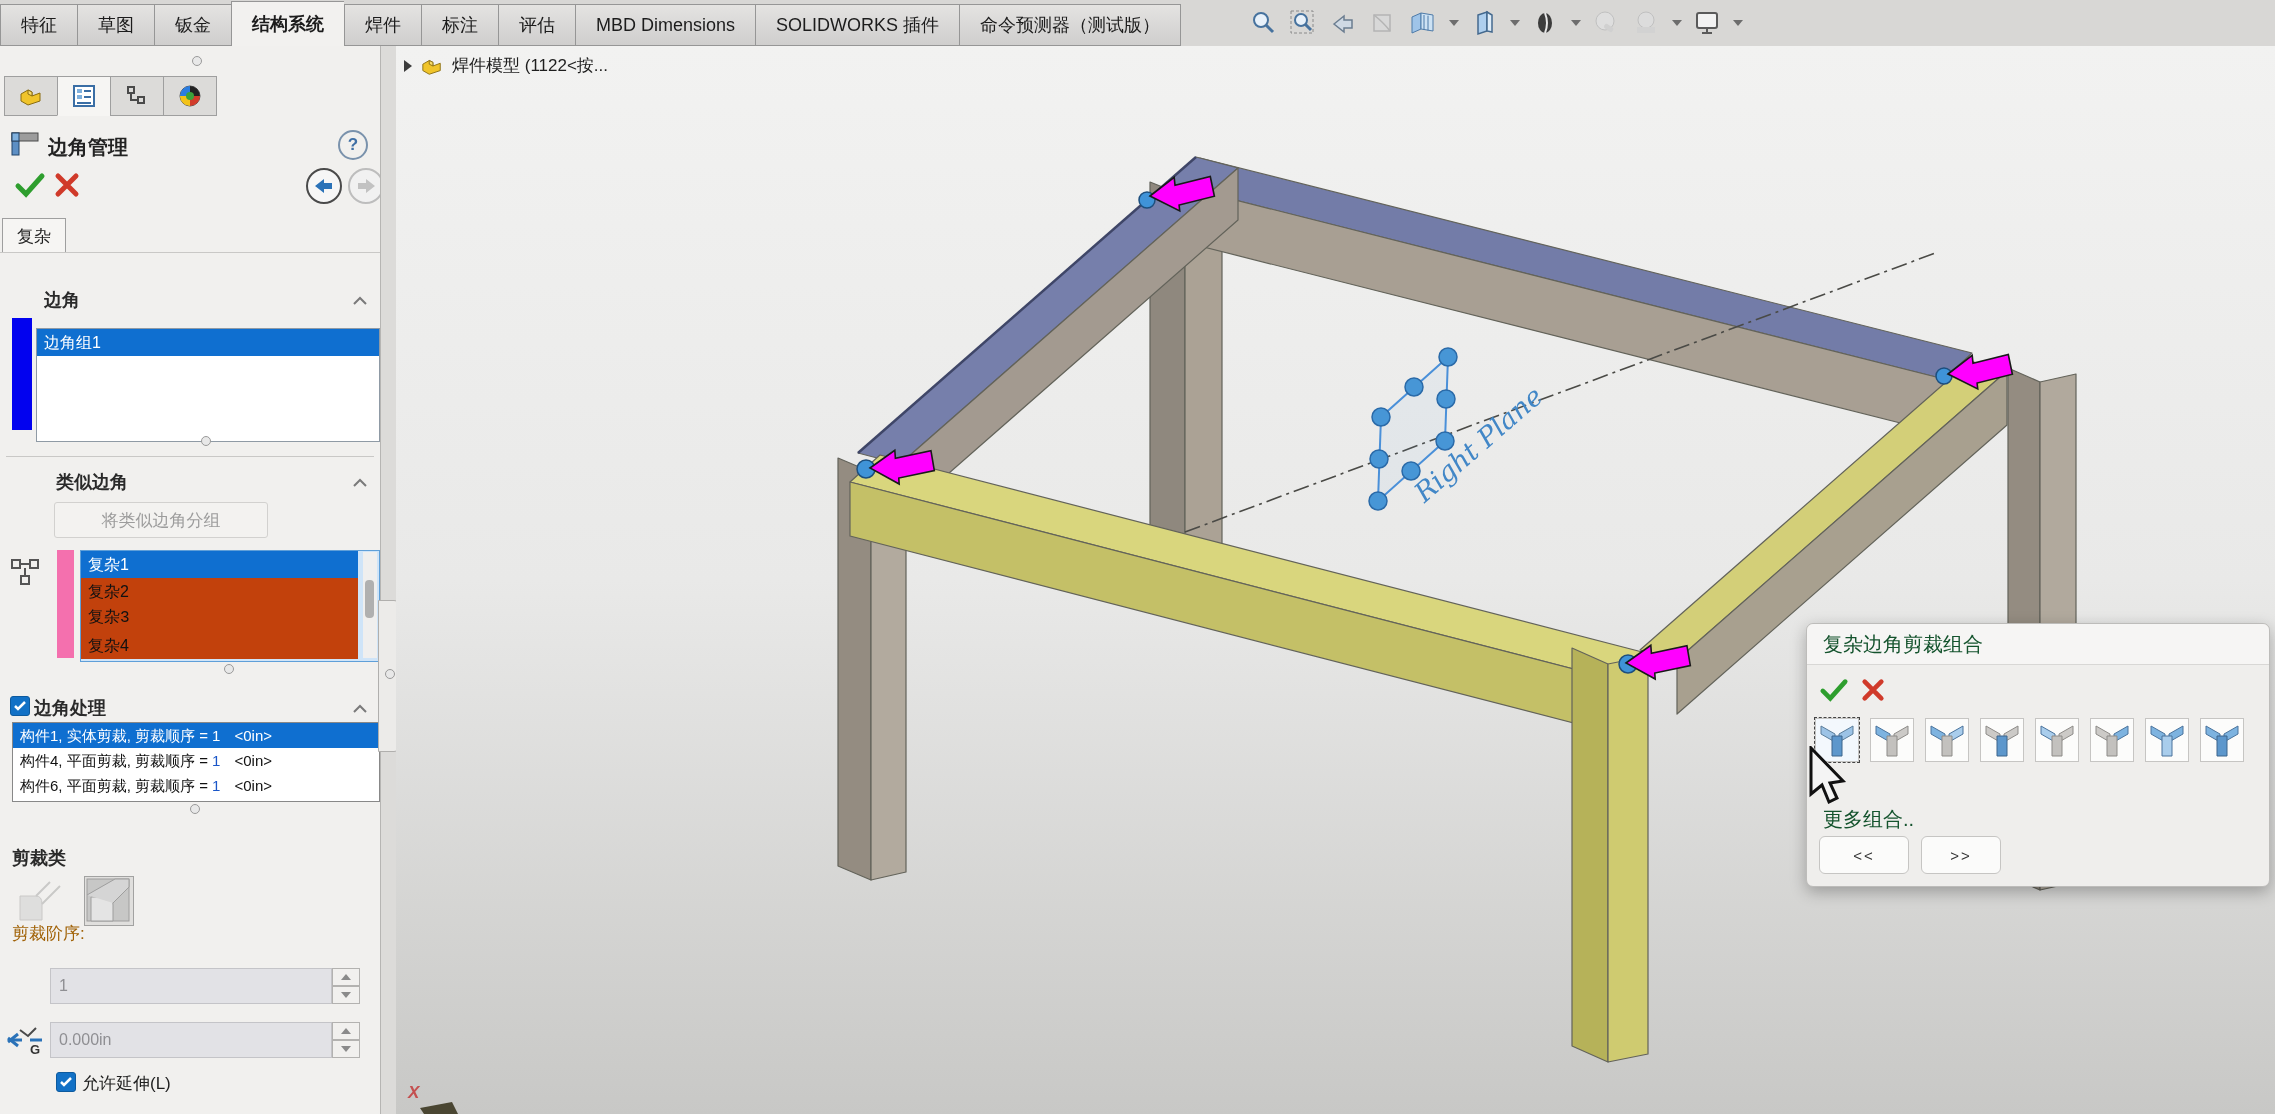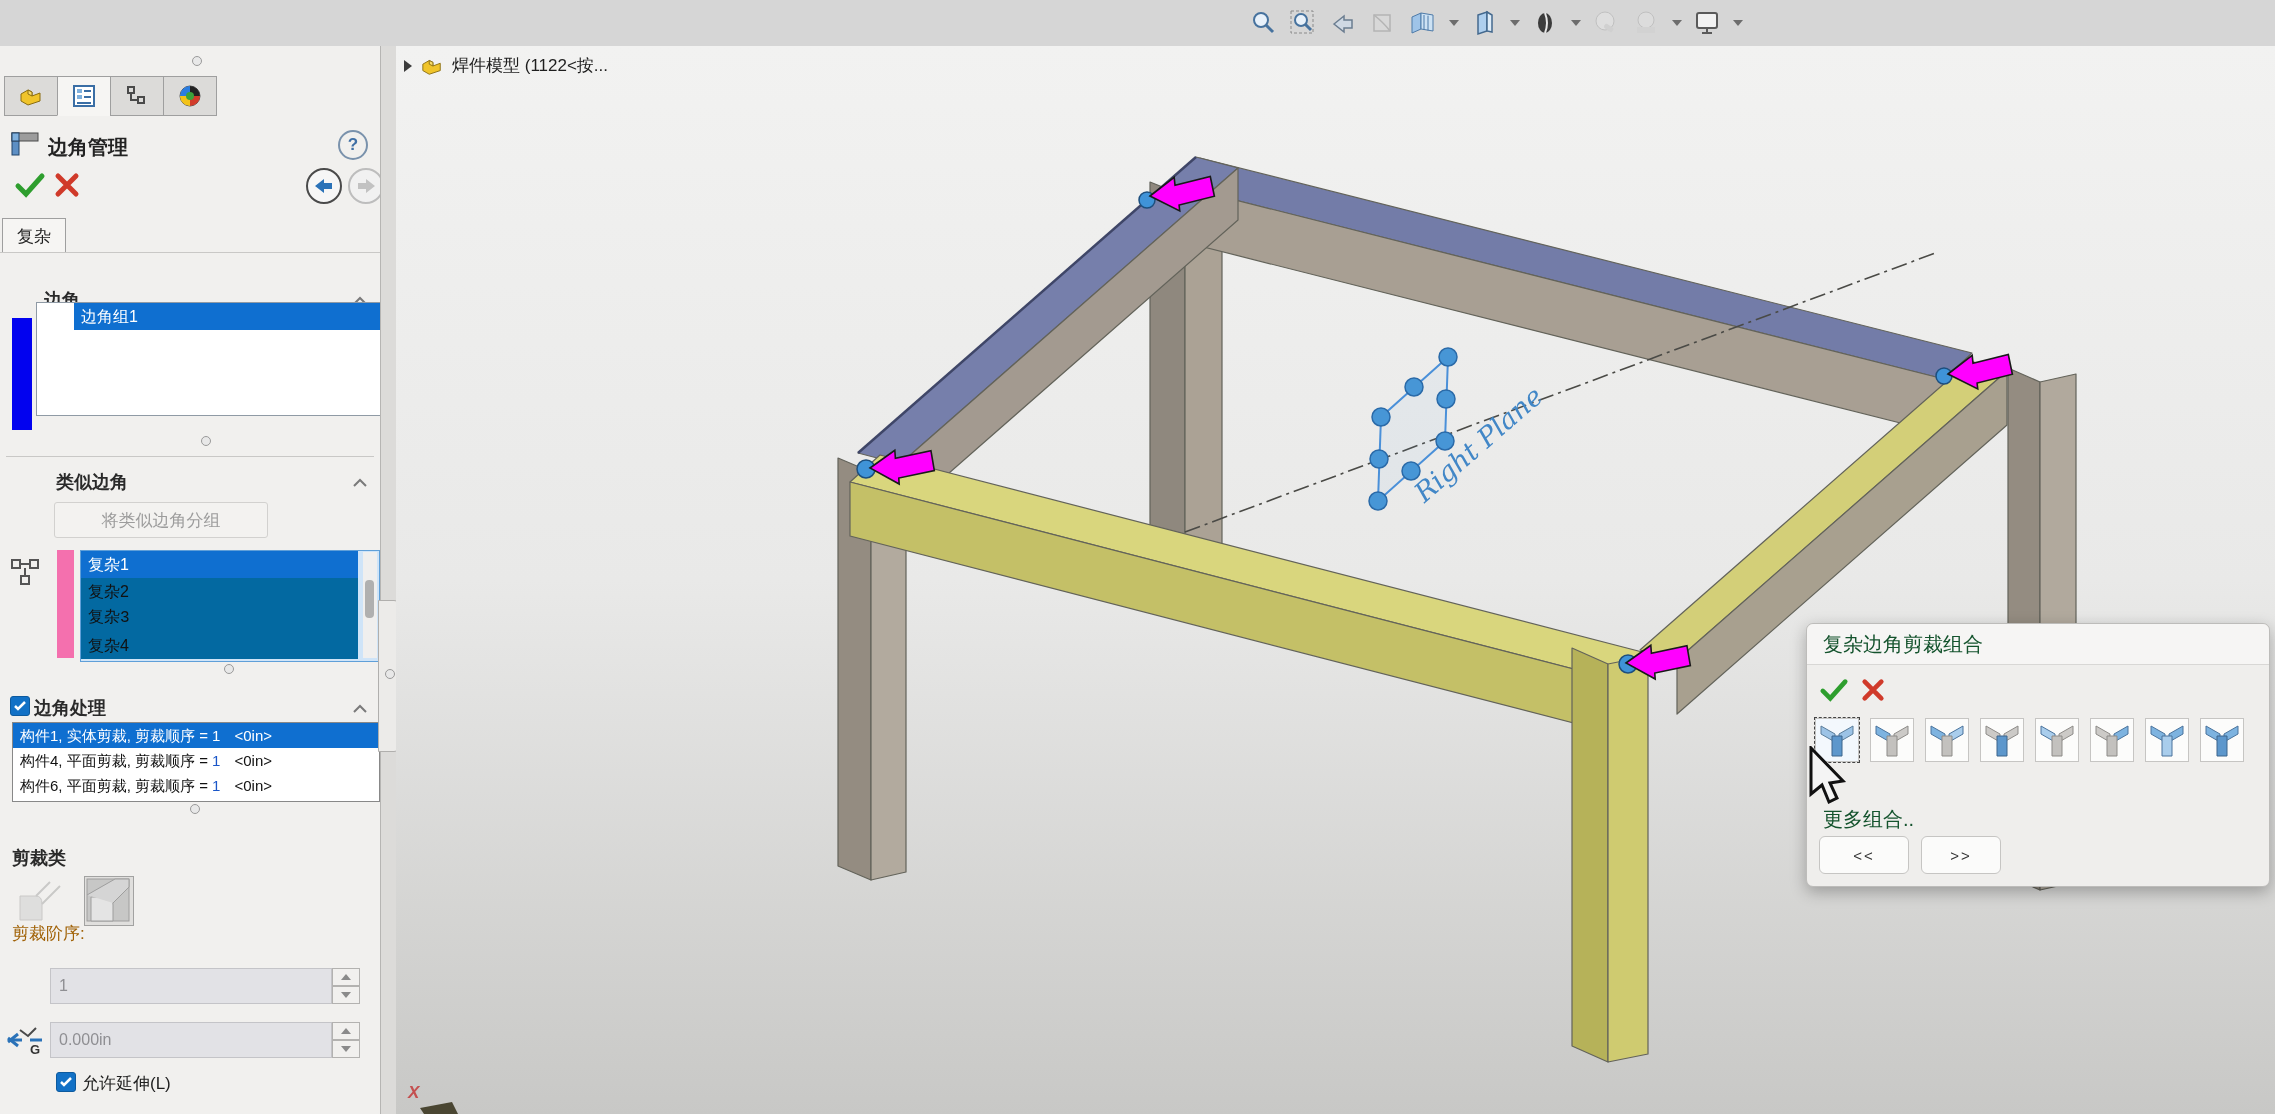--- a/index.html
+++ b/index.html
@@ -23,21 +23,21 @@
   #flyout-handle{left:378px;top:600px;width:22px;height:150px;background:#ecebe9;border:1px solid #b0afad;border-radius:0 8px 8px 0;}
   .grip-dot{width:8px;height:8px;border:1px solid #9a9a9a;border-radius:50%;background:#e8e8e8;}
   .ptab{width:52px;height:38px;background:#dcdbd9;border:1px solid #9f9f9f;border-right:none;display:flex;align-items:center;justify-content:center;cursor:pointer;}
   .ptab.active{background:#f6f5f3;border-bottom:1px solid #f6f5f3;}
   .ptab:last-of-type{border-right:1px solid #9f9f9f;}
   #pm-title{font-size:20px;font-weight:bold;color:#222;}
   .sec-head{font-size:18px;font-weight:bold;color:#2a2a2a;}
   .listbox{background:#fff;border:1px solid #8f9aa5;}
   .lrow{height:27px;line-height:27px;padding-left:7px;font-size:16px;color:#111;white-space:nowrap;cursor:pointer;}
   .lrow.sel{background:#0f6fd0;color:#fff;}
-  .lrow.softsel{background:#0369a1;}
+  .lrow.softsel{background:#c2410c;}
   .hline{height:1px;background:#c9c8c6;}
   .disabled-btn{background:#f3f2f0;border:1px solid #d2d1cf;border-radius:3px;color:#9c9c9c;font-size:17px;display:flex;align-items:center;justify-content:center;}
   .spinwrap{display:flex;}
   .spin-input{width:282px;height:36px;box-sizing:border-box;background:#e2e2e6;border:1px solid #c4c4c8;color:#8f8f93;font-size:16px;padding:0 8px;font-family:inherit;}
   .spin-btns{width:28px;height:36px;display:flex;flex-direction:column;}
   .spin-btn{flex:1;background:#f1f0ee;border:1px solid #b3b2b0;display:flex;align-items:center;justify-content:center;}
   .tri-up{width:0;height:0;border-left:5px solid transparent;border-right:5px solid transparent;border-bottom:6px solid #8a8a8a;}
   .tri-dn{width:0;height:0;border-left:5px solid transparent;border-right:5px solid transparent;border-top:6px solid #8a8a8a;}
   .chk{width:18px;height:18px;background:#1271c6;border:1px solid #0d5a9e;border-radius:3px;display:flex;align-items:center;justify-content:center;}
 
@@ -57,20 +57,32 @@
   #combo-row{left:8px;top:94px;display:flex;gap:11px;}
   #popup-more{left:16px;top:182px;font-size:20px;color:#14532d;cursor:pointer;}
   .nav-btn{height:36px;background:#fbfbfa;border:1px solid #c6c5c3;border-radius:6px;font-size:15px;letter-spacing:2px;
     display:flex;align-items:center;justify-content:center;color:#333;cursor:pointer;}
 </style>
 </head>
 <body>
 
 <div id="screen">
 
+  <div id="tabbar" class="abs">
+    <div class="rtab">特征</div>
+    <div class="rtab">草图</div>
+    <div class="rtab">钣金</div>
+    <div class="rtab active">结构系统</div>
+    <div class="rtab">焊件</div>
+    <div class="rtab">标注</div>
+    <div class="rtab">评估</div>
+    <div class="rtab">MBD Dimensions</div>
+    <div class="rtab">SOLIDWORKS 插件</div>
+    <div class="rtab">命令预测器（测试版）</div>
+  </div>
 
   <div id="hud-tools" class="abs">
     <div class="hud-ico">
       <svg width="26" height="26" viewBox="0 0 26 26">
           <circle cx="11" cy="10" r="7" fill="#e8f1fa" stroke="#46729e" stroke-width="2"></circle>
           <line x1="16" y1="15" x2="23" y2="22" stroke="#46729e" stroke-width="3"></line>
         </svg>
     </div>
     <div class="hud-ico">
       <svg width="26" height="26" viewBox="0 0 26 26">
@@ -209,21 +221,21 @@
     <div class="abs" style="left:2px;top:172px;width:62px;height:34px;background:#f6f5f3;border:1px solid #9f9f9f;border-bottom:none;display:flex;align-items:center;justify-content:center;font-size:17px;color:#222;">复杂</div>
     <div class="hline abs" style="left:0;top:206px;width:380px;"></div>
 
     <div class="sec-head abs" style="left:44px;top:242px;">边角</div>
     <div class="abs" style="left:352px;top:246px;">
       <svg width="16" height="10" viewBox="0 0 16 10">
           <polyline points="2,8 8,2 14,8" fill="none" stroke="#7a7a7a" stroke-width="2"></polyline>
         </svg>
     </div>
     <div class="abs" style="left:12px;top:272px;width:20px;height:112px;background:#0202ef;"></div>
-    <div class="listbox abs" style="left:36px;top:256px;width:342px;height:112px;padding-left:37px;">
+    <div class="listbox abs" style="left:36px;top:282px;width:342px;height:112px;">
       <div class="lrow sel">边角组1</div>
     </div>
     <div class="grip-dot abs" style="left:201px;top:390px;"></div>
     <div class="hline abs" style="left:6px;top:410px;width:368px;"></div>
 
     <div class="sec-head abs" style="left:56px;top:424px;">类似边角</div>
     <div class="abs" style="left:352px;top:428px;">
       <svg width="16" height="10" viewBox="0 0 16 10">
           <polyline points="2,8 8,2 14,8" fill="none" stroke="#7a7a7a" stroke-width="2"></polyline>
         </svg>

